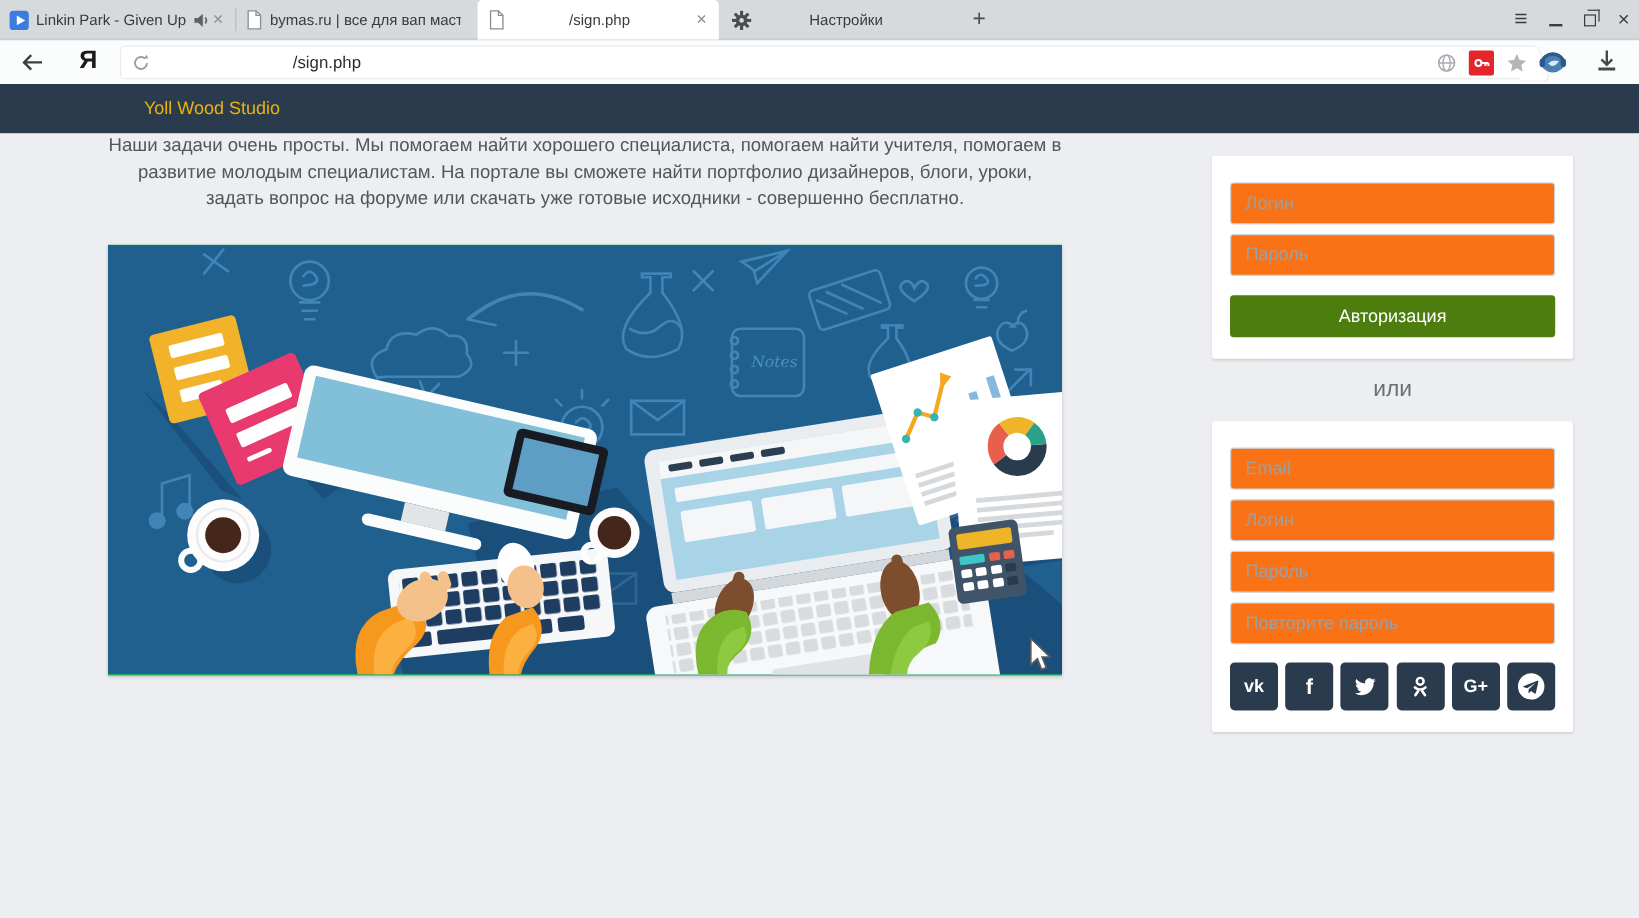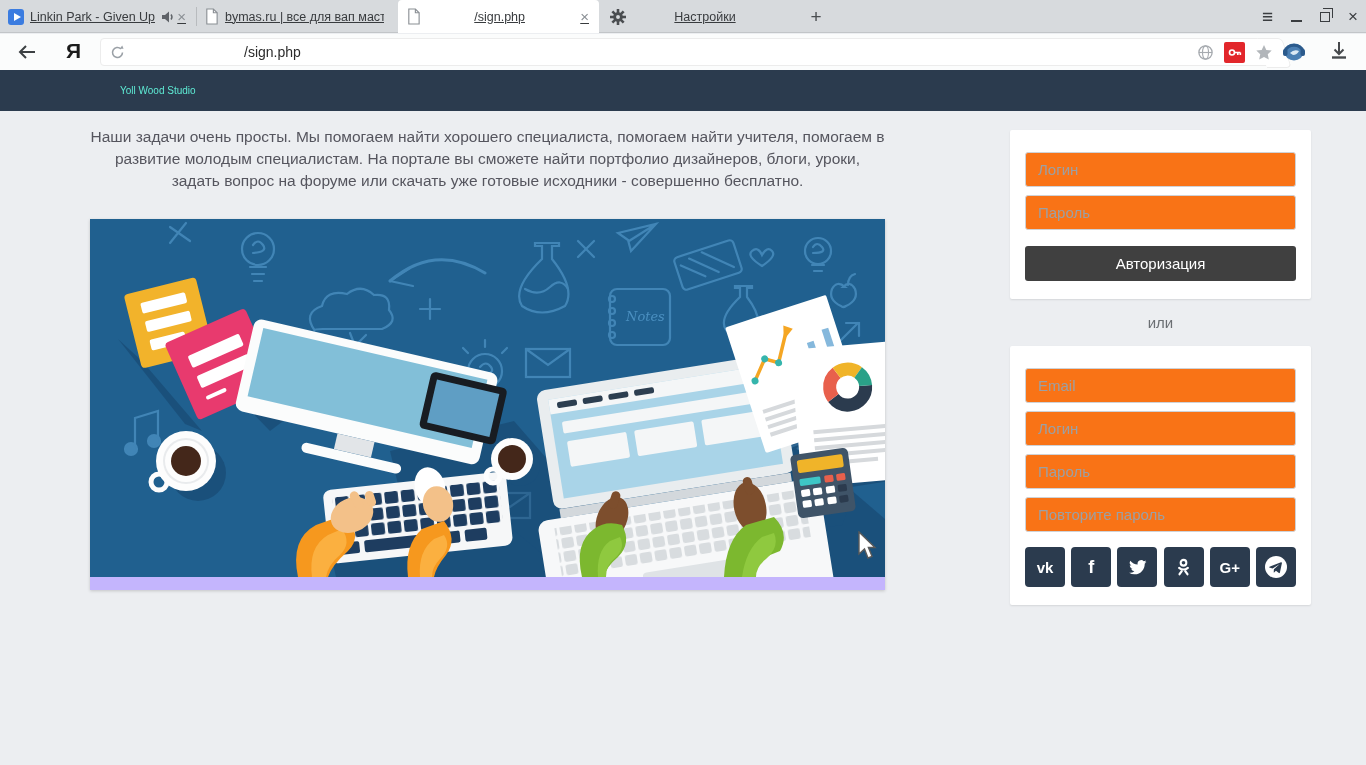--- a/index.html
+++ b/index.html
@@ -1,21 +1,21 @@
 <!DOCTYPE html>
 <html><head>
 <meta charset="utf-8">
 <style>
   * { margin:0; padding:0; box-sizing:border-box; }
   html,body { width:1366px; height:765px; overflow:hidden; }
   body { font-family:"Liberation Sans","DejaVu Sans",sans-serif; position:relative; background:#eceef1; }
 
   
   .tabbar { position:absolute; left:0; top:0; width:1366px; height:33px; background:#d7dadd; border-bottom:1px solid #c2c5c8; }
-  .tab { position:absolute; top:0; height:33px; display:flex; align-items:center; padding:0 8px; font-size:12.5px; color:#383b3e;text-decoration:underline; }
+  .tab { position:absolute; top:0; height:33px; display:flex; align-items:center; padding:0 8px; font-size:12.5px; color:#383b3e; }
   .tab .title { white-space:nowrap; overflow:hidden; flex:1; margin:0 6px; }
   .tab.inactive + .tab.inactive::before { content:""; position:absolute; left:0; top:7px; height:19px; width:1px; background:#b8bbbe; }
   .tab.active { background:#ffffff; border-radius:4px 4px 0 0; height:33px; }
   .tab-close { font-size:15px; color:#8a8f94; line-height:1; padding:0 2px; cursor:default; }
   .play-badge { width:16px; height:16px; background:#3b7ce0; border-radius:3px; position:relative; flex:none; }
   .play-badge::after { content:""; position:absolute; left:6px; top:4px; border-left:7px solid #fff; border-top:4.5px solid transparent; border-bottom:4.5px solid transparent; }
   .newtab { position:absolute; left:802px; top:4px; width:28px; height:25px; text-align:center; font-size:19px; color:#4a4d50; line-height:25px; }
   .wincontrols { position:absolute; right:8px; top:0; height:33px; display:flex; align-items:center; gap:18px; }
   .win-menu { font-size:19px; color:#3a3d40; line-height:1; }
   .win-min { width:11px; height:2px; background:#3a3d40; margin-top:9px; }
@@ -29,35 +29,35 @@
   .urlbar { position:absolute; left:100px; top:4px; width:1178px; height:28px; background:#fff; border:1px solid #ececec; border-radius:4px 0 0 4px; display:flex; align-items:center; }
   .urlbar::after { content:""; position:absolute; right:-10px; top:-1px; width:24px; height:28px; background:#fff; border:1px solid #ececec; border-left:none; transform:skewX(18deg); border-radius:0 5px 5px 0; }
   .reload { margin-left:8px; }
   .url-text { padding-left:118px; font-size:14px; color:#2b2b2b; }
   .urlbar .spacer { flex:1; }
   .url-icons { display:flex; align-items:center; gap:10px; margin-right:4px; z-index:2; }
   .key-badge { width:21px; height:21px; background:#e2262b; border-radius:2px; display:flex; align-items:center; justify-content:center; }
   .ext-icons { position:absolute; right:18px; top:5px; display:flex; align-items:center; gap:24px; }
 
   
-  .site-header { position:absolute; left:0; top:70px; width:1366px; height:41px; background:#2b3b4e; color:#5eead4; font-size:10px; line-height:41px; padding-left:120px; }
+  .site-header { position:absolute; left:0; top:70px; width:1366px; height:41px; background:#2b3b4e; color:#eab308; font-size:15px; line-height:41px; padding-left:120px; }
   .content { position:absolute; left:90px; top:111px; width:795px; text-align:center; color:#555; }
   .content h1 { margin-top:29px; font-size:23px; font-weight:bold; color:#545454; letter-spacing:0.2px; }
-  .content p { margin-top:15px; font-size:15.5px; line-height:1.42; color:#55555e; }
+  .content p { font-size:15.5px; line-height:1.42; color:#55555e; }
   .content a { color:#7d2fb5; text-decoration:none; }
-  .image-card { margin-top:27px; background:#c4b5fd; padding-bottom:13px; box-shadow:0 1px 3px rgba(0,0,0,.18); }
+  .image-card { margin-top:27px; background:#22c55e; padding-bottom:1px; box-shadow:0 1px 3px rgba(0,0,0,.18); }
   .image-card svg { display:block; }
 
   
   .sidebar { position:absolute; left:1010px; top:130px; width:301px; }
   .card { background:#fff; border-radius:2px; box-shadow:0 1px 2px rgba(0,0,0,.1); padding:22px 15px 18px; }
   .field { display:block; width:100%; height:35px; border:1px solid #cfd2d6; border-radius:3px; padding:0 12px; font-size:15px; color:#333; margin-bottom:8px; font-family:inherit; outline:none; background:#f97316; }
   .field::placeholder { color:#9ba0a5; }
-  .btn { display:block; width:100%; height:35px; background:#404040; border:none; border-radius:3px; color:#fff; font-size:15px; font-family:inherit; margin-top:16px; cursor:pointer; }
-  .divider { text-align:center; color:#6b6f73; font-size:15px; margin:15px 0; }
+  .btn { display:block; width:100%; height:35px; background:#4d7c0f; border:none; border-radius:3px; color:#fff; font-size:15px; font-family:inherit; margin-top:16px; cursor:pointer; }
+  .divider { text-align:center; color:#6b6f73; font-size:19px; margin:15px 0; }
   .socials { display:flex; justify-content:space-between; margin-top:15px; }
   .soc { width:40px; height:40px; background:#2b3b4e; border-radius:4px; display:flex; align-items:center; justify-content:center; color:#fff; font-weight:bold; font-size:15px; }
 
   .cursor { position:absolute; left:857px; top:531px; z-index:50; }
 </style>
 </head>
 <body>
 
 <div class="tabbar">
 

